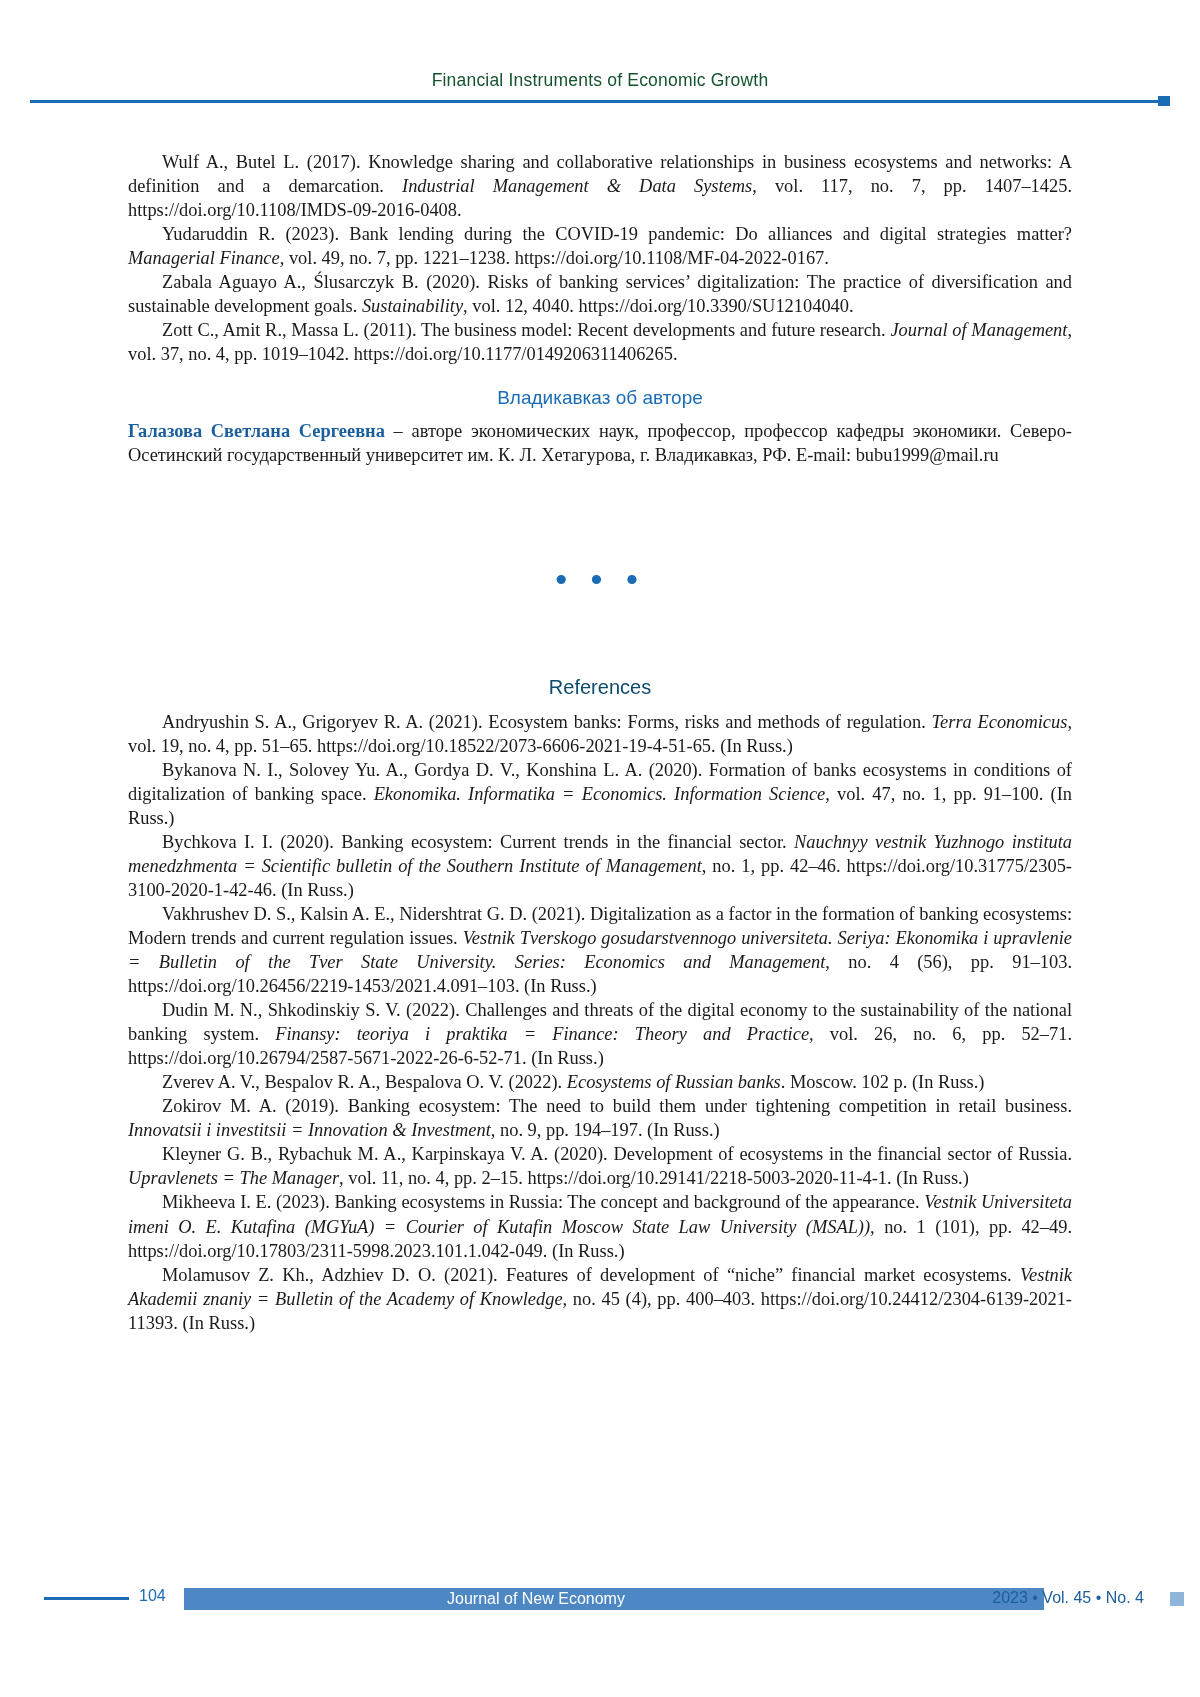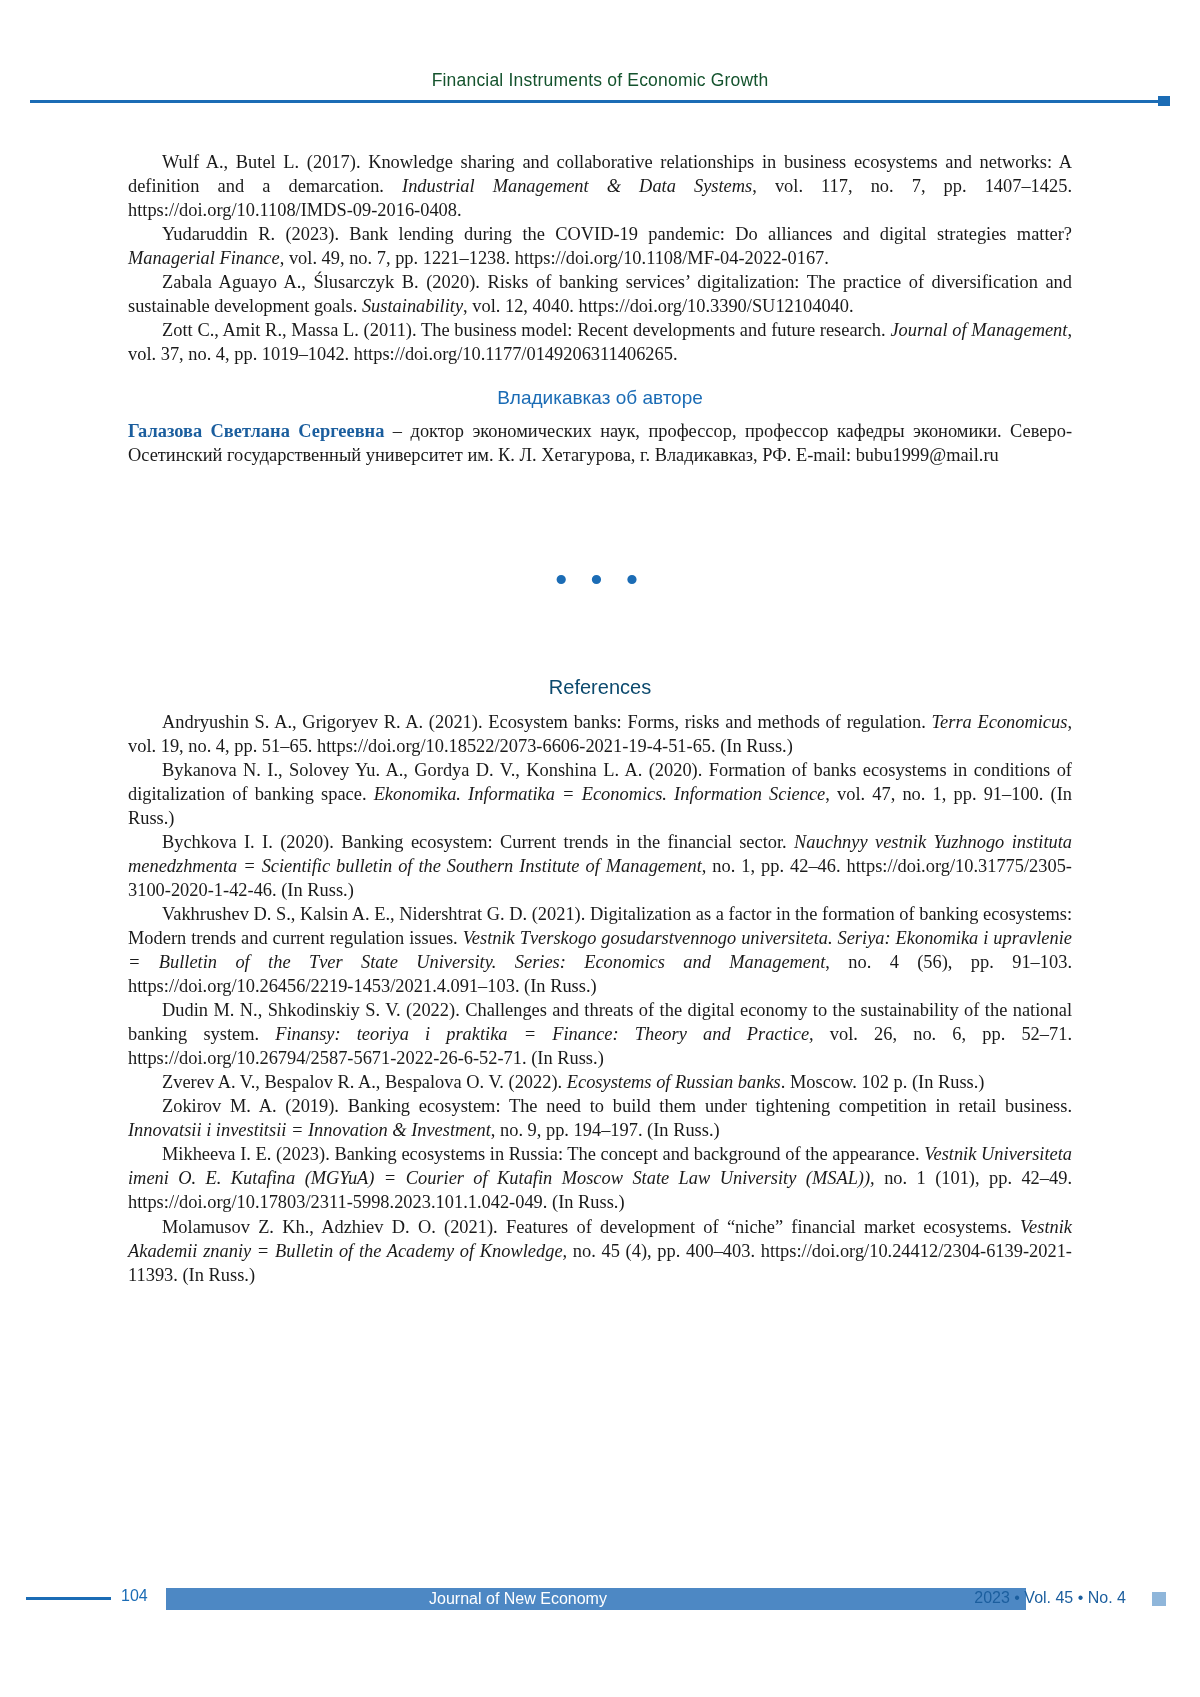--- a/index.html
+++ b/index.html
@@ -101,21 +101,21 @@
     font-family: "Liberation Sans", sans-serif;
     font-size: 20px;
     color: #0c4a6e;
     text-align: center;
     margin: 80px 0 11px 0;
   }
 
   
   .footer {
     position: absolute;
-    left: 26px;
+    left: 44px;
     top: 1587px;
     width: 1140px;
     height: 26px;
   }
   .footer-rule-left {
     position: absolute;
     left: 0;
     top: 10px;
     width: 85px;
     height: 3px;
@@ -181,34 +181,35 @@
 
     <div>
       <p class="ref">Wulf A., Butel L. (2017). Knowledge sharing and collaborative relationships in business ecosystems and networks: A definition and a demarcation. <i>Industrial Management &amp; Data Systems</i>, vol. 117, no. 7, pp. 1407–1425. https://doi.org/10.1108/IMDS-09-2016-0408.</p>
       <p class="ref">Yudaruddin R. (2023). Bank lending during the COVID-19 pandemic: Do alliances and digital strategies matter? <i>Managerial Finance</i>, vol. 49, no. 7, pp. 1221–1238. https://doi.org/10.1108/MF-04-2022-0167.</p>
       <p class="ref">Zabala Aguayo A., Ślusarczyk B. (2020). Risks of banking services’ digitalization: The practice of diversification and sustainable development goals. <i>Sustainability</i>, vol. 12, 4040. https://doi.org/10.3390/SU12104040.</p>
       <p class="ref">Zott C., Amit R., Massa L. (2011). The business model: Recent developments and future research. <i>Journal of Management</i>, vol. 37, no. 4, pp. 1019–1042. https://doi.org/10.1177/0149206311406265.</p>
     </div>
 
     <div class="section-heading">Владикавказ об авторе</div>
     <div class="author-block">
-      <span class="author-name">Галазова Светлана Сергеевна</span><span> – доктор экономических наук, профессор, профессор кафедры экономики. Северо-Осетинский государственный университет им. К. Л. Хетагурова, г. Владикавказ, РФ. E-mail: bubu1999@mail.ru</span>
+      <span class="author-name">Галазова Светлана Сергеевна</span><span> – авторе экономических наук, профессор, профессор кафедры экономики. Северо-Осетинский государственный университет им. К. Л. Хетагурова, г. Владикавказ, РФ. E-mail: bubu1999@mail.ru</span>
     </div>
 
     <div class="dots">• • •</div>
 
     <div class="references-heading">References</div>
     <div>
       <p class="ref">Andryushin S. A., Grigoryev R. A. (2021). Ecosystem banks: Forms, risks and methods of regulation. <i>Terra Economicus</i>, vol. 19, no. 4, pp. 51–65. https://doi.org/10.18522/2073-6606-2021-19-4-51-65. (In Russ.)</p>
       <p class="ref">Bykanova N. I., Solovey Yu. A., Gordya D. V., Konshina L. A. (2020). Formation of banks ecosystems in conditions of digitalization of banking space. <i>Ekonomika. Informatika = Economics. Information Science</i>, vol. 47, no. 1, pp. 91–100. (In Russ.)</p>
       <p class="ref">Bychkova I. I. (2020). Banking ecosystem: Current trends in the financial sector. <i>Nauchnyy vestnik Yuzhnogo instituta menedzhmenta = Scientific bulletin of the Southern Institute of Management</i>, no. 1, pp. 42–46. https://doi.org/10.31775/2305-3100-2020-1-42-46. (In Russ.)</p>
       <p class="ref">Vakhrushev D. S., Kalsin A. E., Nidershtrat G. D. (2021). Digitalization as a factor in the formation of banking ecosystems: Modern trends and current regulation issues. <i>Vestnik Tverskogo gosudarstvennogo universiteta. Seriya: Ekonomika i upravlenie = Bulletin of the Tver State University. Series: Economics and Management</i>, no. 4 (56), pp. 91–103. https://doi.org/10.26456/2219-1453/2021.4.091–103. (In Russ.)</p>
       <p class="ref">Dudin M. N., Shkodinskiy S. V. (2022). Challenges and threats of the digital economy to the sustainability of the national banking system. <i>Finansy: teoriya i praktika = Finance: Theory and Practice,</i> vol. 26, no. 6, pp. 52–71. https://doi.org/10.26794/2587-5671-2022-26-6-52-71. (In Russ.)</p>
       <p class="ref">Zverev A. V., Bespalov R. A., Bespalova O. V. (2022). <i>Ecosystems of Russian banks</i>. Moscow. 102 p. (In Russ.)</p>
       <p class="ref">Zokirov M. A. (2019). Banking ecosystem: The need to build them under tightening competition in retail business. <i>Innovatsii i investitsii = Innovation &amp; Investment</i>, no. 9, pp. 194–197. (In Russ.)</p>
+      <p class="ref">Kleyner G. B., Rybachuk M. A., Karpinskaya V. A. (2020). Development of ecosystems in the financial sector of Russia. <i>Upravlenets = The Manager</i>, vol. 11, no. 4, pp. 2–15. https://doi.org/10.29141/2218-5003-2020-11-4-1. (In Russ.)</p>
       <p class="ref">Mikheeva I. E. (2023). Banking ecosystems in Russia: The concept and background of the appearance. <i>Vestnik Universiteta imeni O. E. Kutafina (MGYuA) = Courier of Kutafin Moscow State Law University (MSAL)),</i> no. 1 (101), pp. 42–49. https://doi.org/10.17803/2311-5998.2023.101.1.042-049. (In Russ.)</p>
       <p class="ref">Molamusov Z. Kh., Adzhiev D. O. (2021). Features of development of “niche” financial market ecosystems. <i>Vestnik Akademii znaniy = Bulletin of the Academy of Knowledge,</i> no. 45 (4), pp. 400–403. https://doi.org/10.24412/2304-6139-2021-11393. (In Russ.)</p>
     </div>
 
   </div>
 
   <div class="footer">
     <div class="footer-rule-left"></div>
     <div class="footer-pagenum">104</div>
     <div class="footer-bar"></div>

